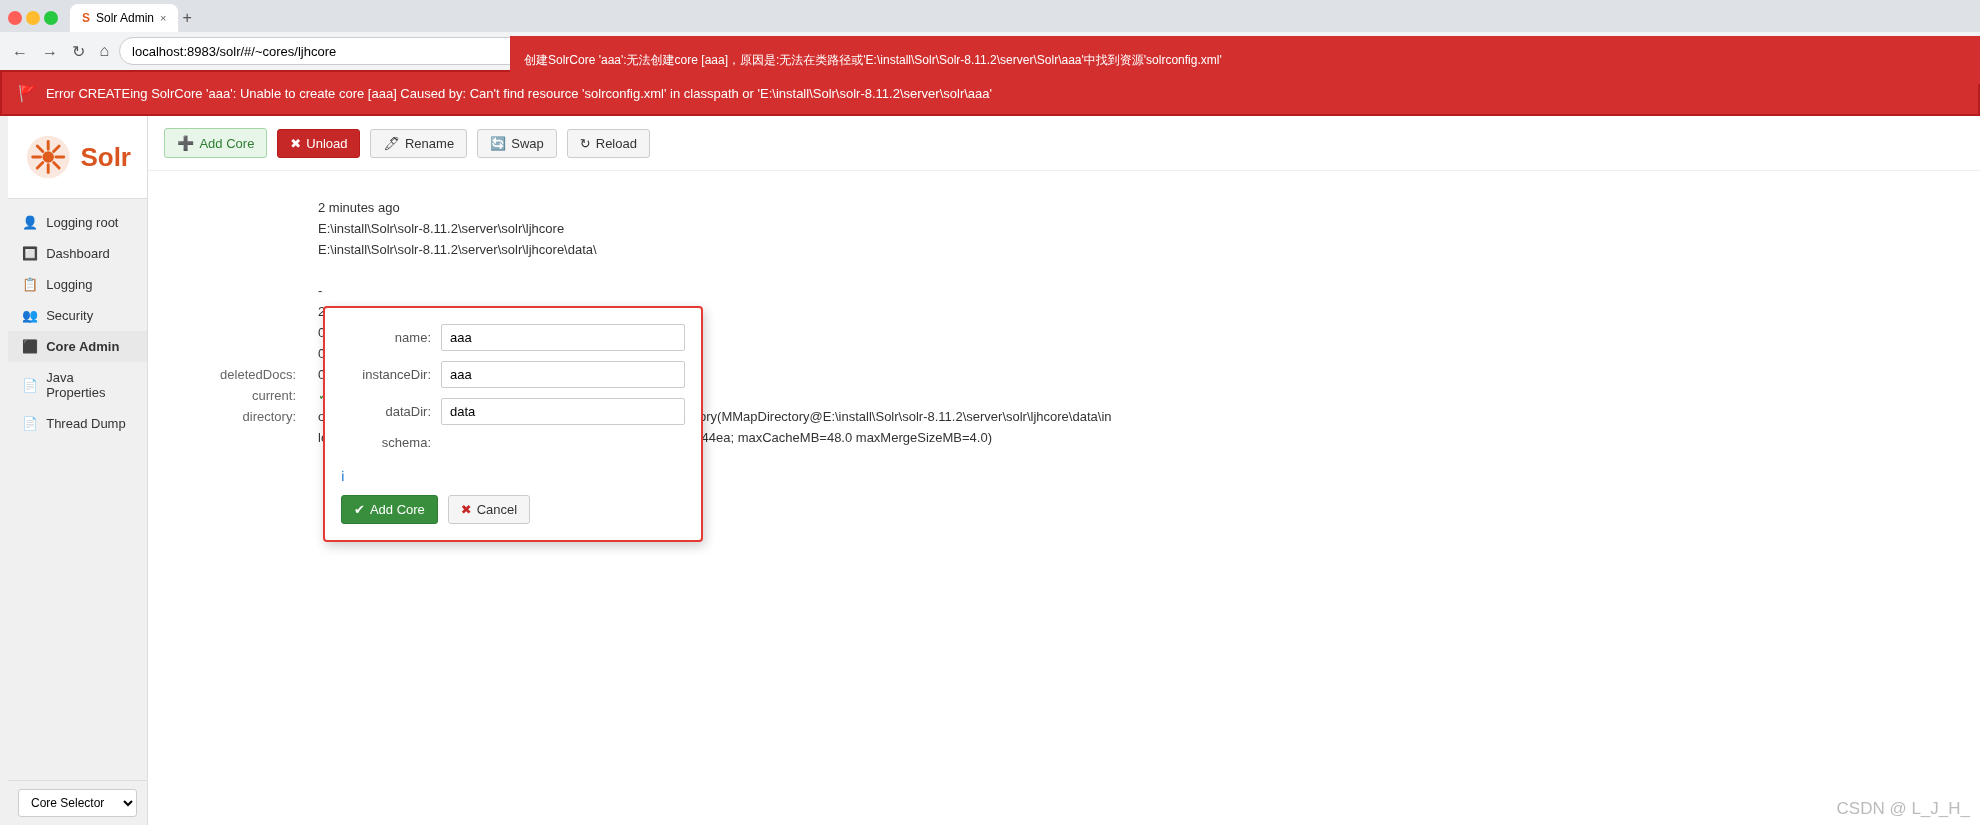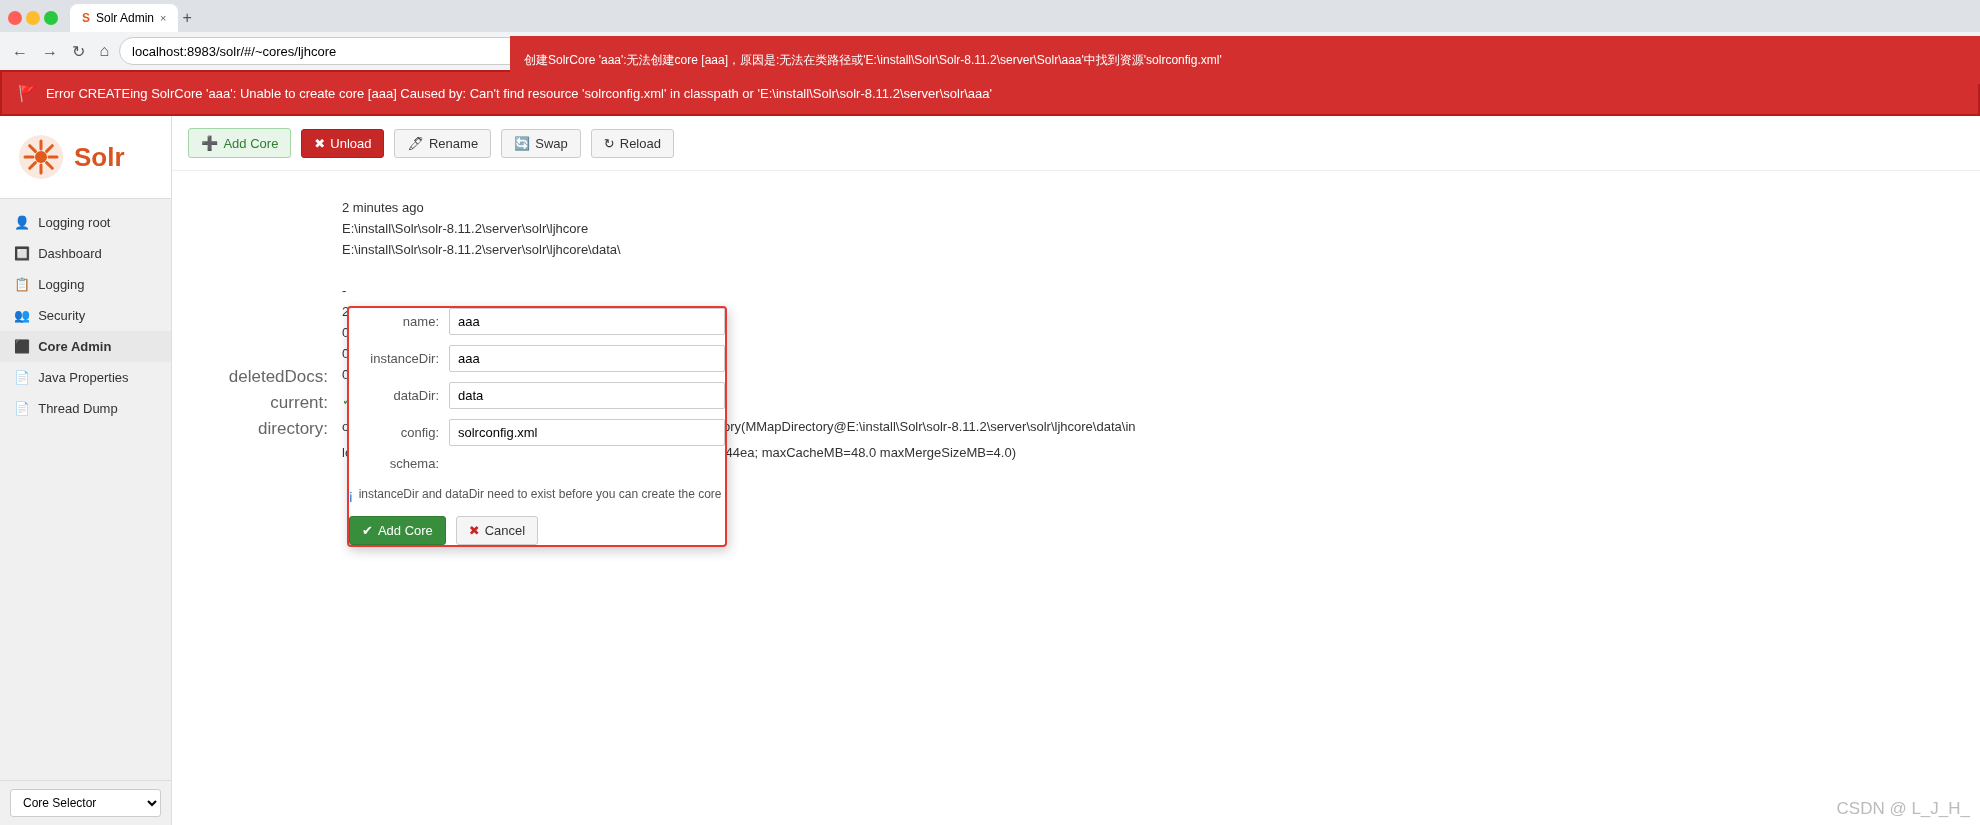--- a/index.html
+++ b/index.html
@@ -91,26 +91,27 @@
 
     
     .content-area {
       display: flex;
       flex: 1;
       overflow: hidden;
     }
 
     
     .sidebar {
-      width: 172px;
+      width: 148px;
       background: #f0f0f0;
       border-right: 1px solid #ddd;
       display: flex;
       flex-direction: column;
       flex-shrink: 0;
+      padding-left: 8px;
     }
     .solr-logo-area {
       padding: 16px;
       background: white;
       border-bottom: 1px solid #ddd;
       display: flex;
       align-items: center;
       gap: 8px;
     }
     .solr-logo-icon {
@@ -204,20 +205,21 @@
 
     
     .popup-overlay {
       position: absolute;
       top: 190px;
       left: 175px;
       width: 380px;
       background: white;
       border: 2px solid #e53935;
       border-radius: 4px;
+      padding: 16px;
       box-shadow: 2px 4px 12px rgba(0,0,0,0.2);
       z-index: 50;
     }
     .form-row {
       display: flex;
       align-items: center;
       margin-bottom: 10px;
     }
     .form-label {
       width: 100px;
@@ -264,23 +266,23 @@
       position: relative;
     }
     .detail-row {
       display: flex;
       padding: 3px 0;
       align-items: flex-start;
     }
     .detail-label {
       width: 140px;
       text-align: right;
-      padding-right: 14px;
+      padding-right: 22px;
       color: #666;
-      font-size: 17px;
+      font-size: 13px;
       flex-shrink: 0;
     }
     .detail-value {
       color: #333;
       font-size: 13px;
     }
     .detail-value.green { color: #388e3c; }
 
     
     .watermark {
@@ -424,29 +426,24 @@
         </div>
         <div class="form-row">
           <span class="form-label">instanceDir:</span>
           <input class="form-input" type="text" value="aaa" style="">
         </div>
         <div class="form-row">
           <span class="form-label">dataDir:</span>
           <input class="form-input" type="text" value="data" style="">
         </div>
         <div class="form-row">
-          <span class="form-label">config:</span>
-          <input class="form-input" type="text" value="solrconfig.xml" style="">
-        </div>
-        <div class="form-row">
           <span class="form-label">schema:</span>
         </div>
         <div class="info-note">
           <span class="info-icon">ℹ</span>
-          <span>instanceDir and dataDir need to exist before you can create the core</span>
         </div>
         <div class="popup-actions">
           <button class="btn btn-add-core-confirm">
             <span>✔</span>
             <span>Add Core</span>
           </button>
           <button class="btn btn-cancel">
             <span style="color:#c62828;">✖</span>
             <span>Cancel</span>
           </button>

